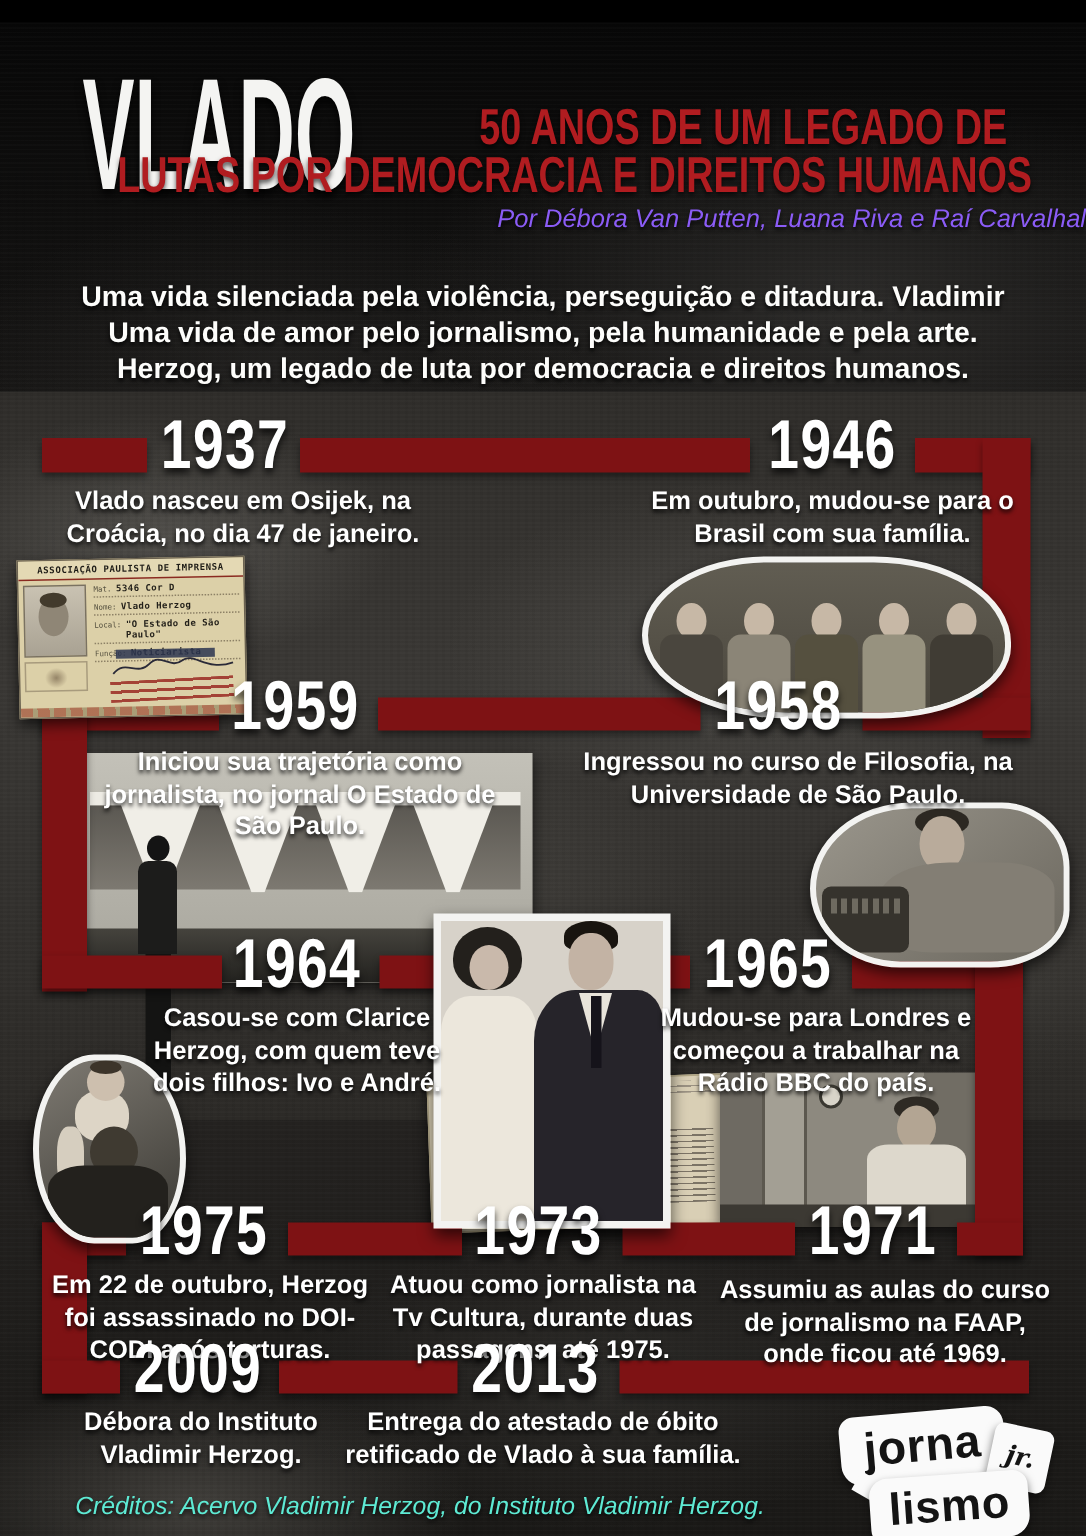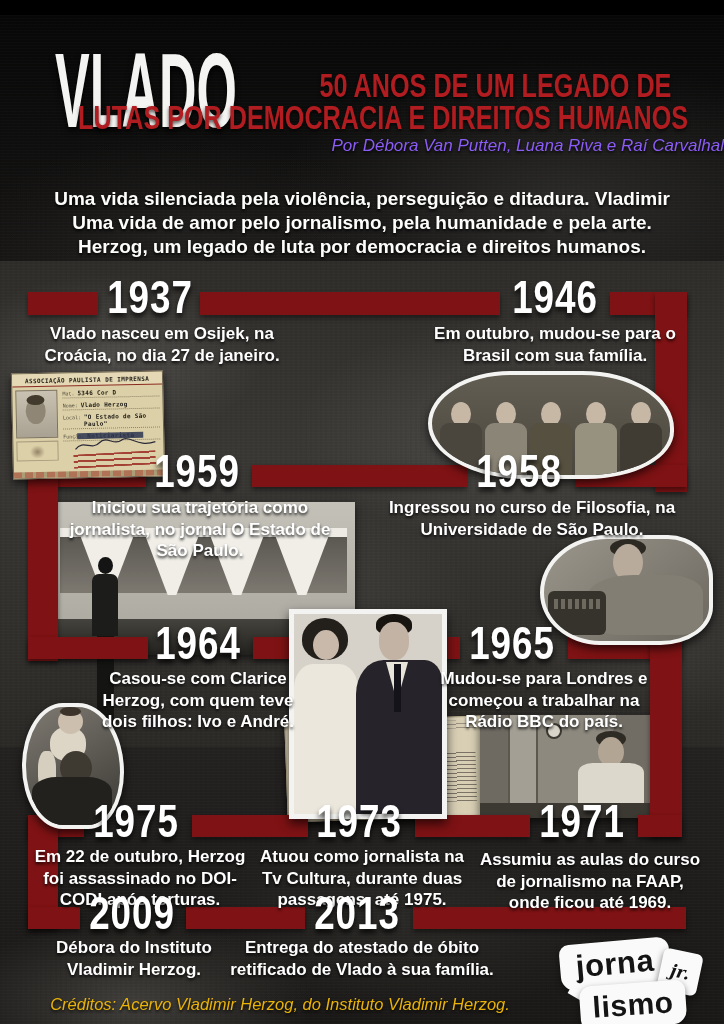--- a/index.html
+++ b/index.html
@@ -157,21 +157,21 @@
     border-left:2px solid #5c584f;border-right:2px solid #5c584f;}
   .tv-clock{position:absolute;left:66px;top:8px;width:12px;height:12px;border-radius:50%;
     background:#d8d4c9;border:2px solid #3a3831;}
   .tv-hair{position:absolute;left:116px;top:16px;width:30px;height:16px;border-radius:50%;background:#2e2a24;}
   .tv-head{position:absolute;left:118px;top:22px;width:26px;height:30px;border-radius:50%;background:#b3a593;}
   .tv-shirt{position:absolute;left:98px;top:48px;width:66px;height:44px;border-radius:22% 22% 0 0;background:#ddd8cc;}
   .tv-desk{position:absolute;left:0;bottom:0;width:100%;height:15px;background:#3c3933;}
 
   
   .credits{position:absolute;left:10px;top:980px;width:540px;z-index:5;text-align:center;
-    color:#eab308;font-style:italic;font-size:16.5px;text-shadow:0 2px 3px rgba(0,0,0,.8);}
+    color:#5eead4;font-style:italic;font-size:16.5px;text-shadow:0 2px 3px rgba(0,0,0,.8);}
   .logo{position:absolute;left:558px;top:916px;width:162px;height:102px;z-index:5;}
   .bub{position:absolute;background:#fafafa;display:flex;align-items:center;justify-content:center;
     color:#141414;font-weight:bold;box-shadow:0 3px 6px rgba(0,0,0,.5);letter-spacing:.5px;}
   .bub1{left:2px;top:10px;width:110px;height:46px;border-radius:10px 12px 10px 14px;
     transform:rotate(-5deg);font-size:31px;z-index:1;}
   .bub1::after{content:"";position:absolute;left:8px;bottom:-7px;width:14px;height:14px;
     background:#fafafa;transform:rotate(35deg);}
   .bub2{left:22px;top:52px;width:106px;height:44px;border-radius:12px 10px 14px 10px;
     transform:rotate(-4deg);font-size:30px;z-index:3;}
   .bub2::after{content:"";position:absolute;right:16px;bottom:-7px;width:14px;height:14px;
@@ -342,21 +342,21 @@
   <div class="photo cut baby" style="left:22px;top:688px;width:94px;height:118px">
     <div class="bb-leg"></div>
     <div class="bb-babybody"></div>
     <div class="bb-babyhead"></div>
     <div class="bb-babyhair"></div>
     <div class="bb-manhead"></div>
     <div class="bb-manbody"></div>
   </div>
 
   <div class="year" style="left:95px;top:262px;width:110px">1937</div>
-  <div class="txt" style="left:28px;top:308px;width:268px">Vlado nasceu em Osijek, na Croácia, no dia 27 de janeiro.</div>
+  <div class="txt" style="left:28px;top:308px;width:268px">Vlado nasceu em Osijek, na Croácia, no dia 47 de janeiro.</div>
   <div class="year" style="left:497px;top:262px;width:116px">1946</div>
   <div class="txt" style="left:412px;top:308px;width:286px">Em outubro, mudou-se para o Brasil com sua família.</div>
   <div class="year" style="left:140px;top:436px;width:114px">1959</div>
   <div class="txt" style="left:52px;top:482px;width:296px">Iniciou sua trajetória como jornalista, no jornal O Estado de São Paulo.</div>
   <div class="year" style="left:462px;top:436px;width:114px">1958</div>
   <div class="txt" style="left:386px;top:482px;width:292px">Ingressou no curso de Filosofia, na Universidade de São Paulo.</div>
   <div class="year" style="left:141px;top:608px;width:114px">1964</div>
   <div class="txt" style="left:88px;top:653px;width:220px">Casou-se com Clarice Herzog, com quem teve dois filhos: Ivo e André.</div>
   <div class="year" style="left:455px;top:608px;width:114px">1965</div>
   <div class="txt" style="left:424px;top:653px;width:240px">Mudou-se para Londres e começou a trabalhar na Rádio BBC do país.</div>

